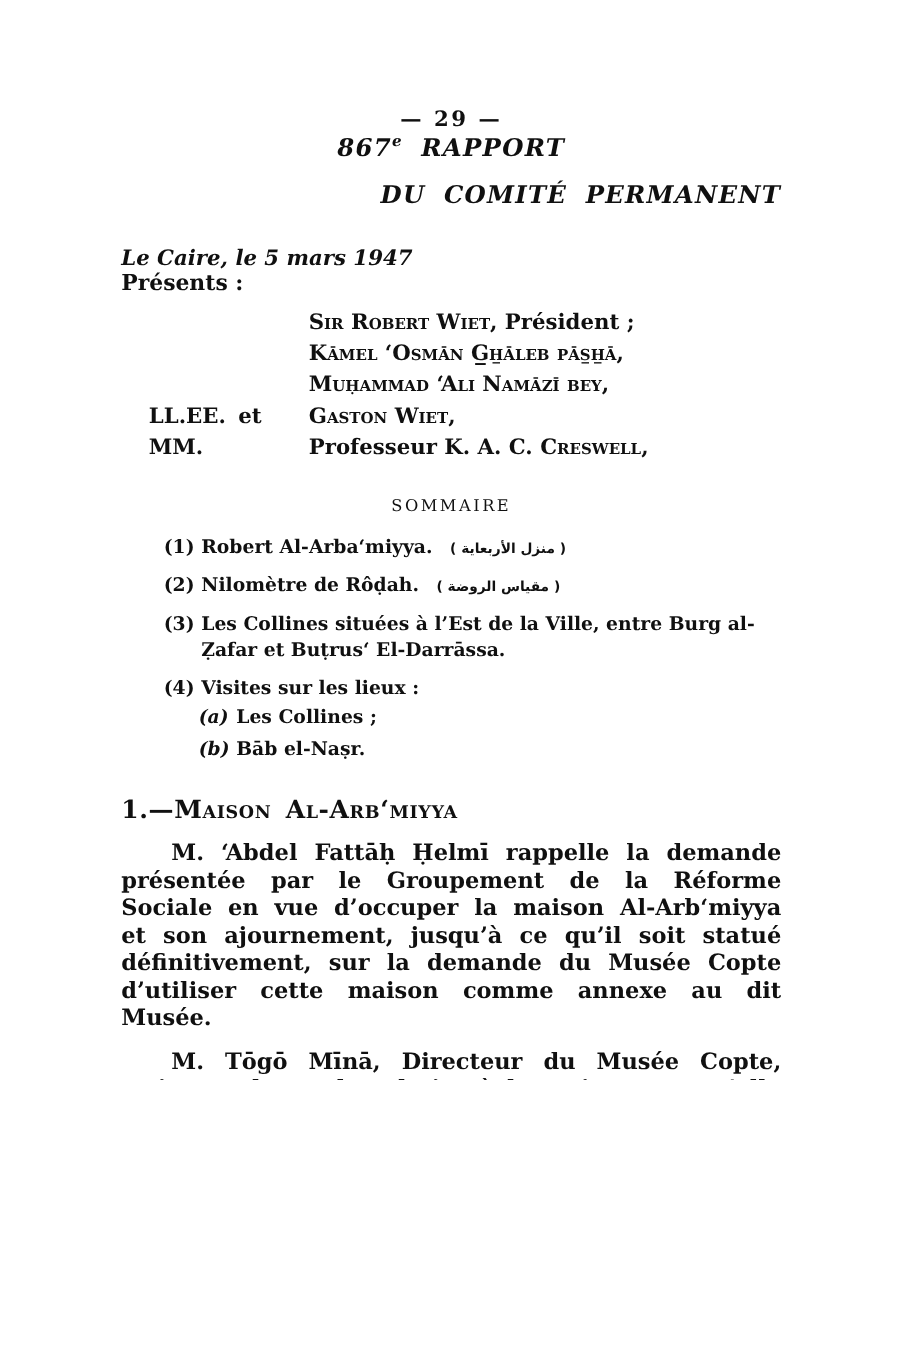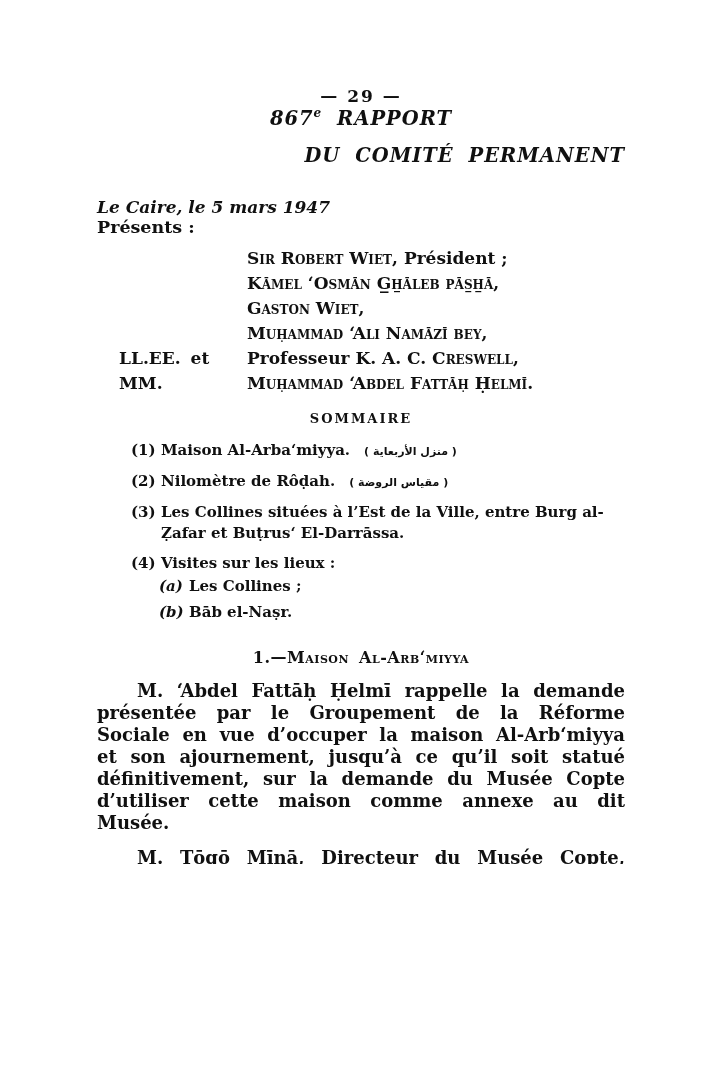--- a/index.html
+++ b/index.html
@@ -52,23 +52,23 @@
     align-items: flex-end;
     font-size: 17px;
     font-weight: bold;
     line-height: 25px;
   }
   .att-intro { flex: none; width: 128px; word-spacing: 4px; }
   .att-names { flex: 1; }
   .sc { font-variant: small-caps; }
 
   .sommaire-heading {
-    margin-top: 15px;
+    margin-top: 27px;
     text-align: center;
-    font-weight: bold;
+    font-weight: normal;
     font-size: 13px;
     letter-spacing: 2px;
   }
 
   .sommaire {
     margin-top: 14px;
     margin-left: 34px;
     font-size: 15px;
     font-weight: bold;
     line-height: 21px;
@@ -80,23 +80,23 @@
     font-family: "DejaVu Sans", sans-serif;
     font-size: 11px;
     margin-left: 14px;
     font-weight: bold;
   }
   .som-sub { display: flex; margin: 2px 0 5px 28px; }
   .som-sub .som-num { width: 30px; font-style: italic; font-weight: bold; }
 
   .section-heading {
     margin-top: 25px;
-    text-align: center;
+    text-align: left;
     font-weight: bold;
-    font-size: 16px;
+    font-size: 20px;
     letter-spacing: 0.5px;
     word-spacing: 4px;
   }
   .section-heading .sc { font-variant: small-caps; }
 
   .para {
     margin: 13px 0 0 0;
     font-size: 18px;
     font-weight: bold;
     line-height: 22px;
@@ -129,33 +129,32 @@
 
     <div class="dateline">Le Caire, le 5 mars 1947</div>
 
     <div class="presents">Présents :</div>
 
     <div class="attendees">
       <span class="att-intro">LL.EE. et MM.</span>
       <div class="att-names">
         <div class="att-line"><span class="sc">Sir Robert Wiet</span><span>, Président ;</span></div>
         <div class="att-line"><span class="sc">Kāmel ‘Osmān G̲h̲āleb pās̲h̲ā,</span></div>
+        <div class="att-line"><span class="sc">Muḥammad ‘Ali Namāzī bey,</span></div>
         <div class="att-line"><span class="sc">Gaston Wiet,</span></div>
-        <div class="att-line"><span class="sc">Muḥammad ‘Ali Namāzī bey,</span></div>
         <div class="att-line"><span>Professeur </span><span class="sc">K. A. C. Creswell,</span></div>
-        <div class="att-line"><span class="sc">Muḥammad ‘Abdel Fattāḥ Ḥelmī.</span></div>
       </div>
     </div>
 
     <div class="sommaire-heading">SOMMAIRE</div>
 
     <div class="sommaire">
       <div class="som-item">
         <span class="som-num">(1)</span>
-        <span class="som-text"><span>Maison Al-Arba‘miyya.</span><span class="arabic">( منزل الأربعاية )</span></span>
+        <span class="som-text"><span>Robert Al-Arba‘miyya.</span><span class="arabic">( منزل الأربعاية )</span></span>
       </div>
       <div class="som-item">
         <span class="som-num">(2)</span>
         <span class="som-text"><span>Nilomètre de Rôḍah.</span><span class="arabic">( مقياس الروضة )</span></span>
       </div>
       <div class="som-item">
         <span class="som-num">(3)</span>
         <span class="som-text">Les Collines situées à l’Est de la Ville, entre Burg al-Ẓafar et Buṭrus‘ El-Darrāssa.</span>
       </div>
       <div class="som-item" style="margin-bottom:2px;">

